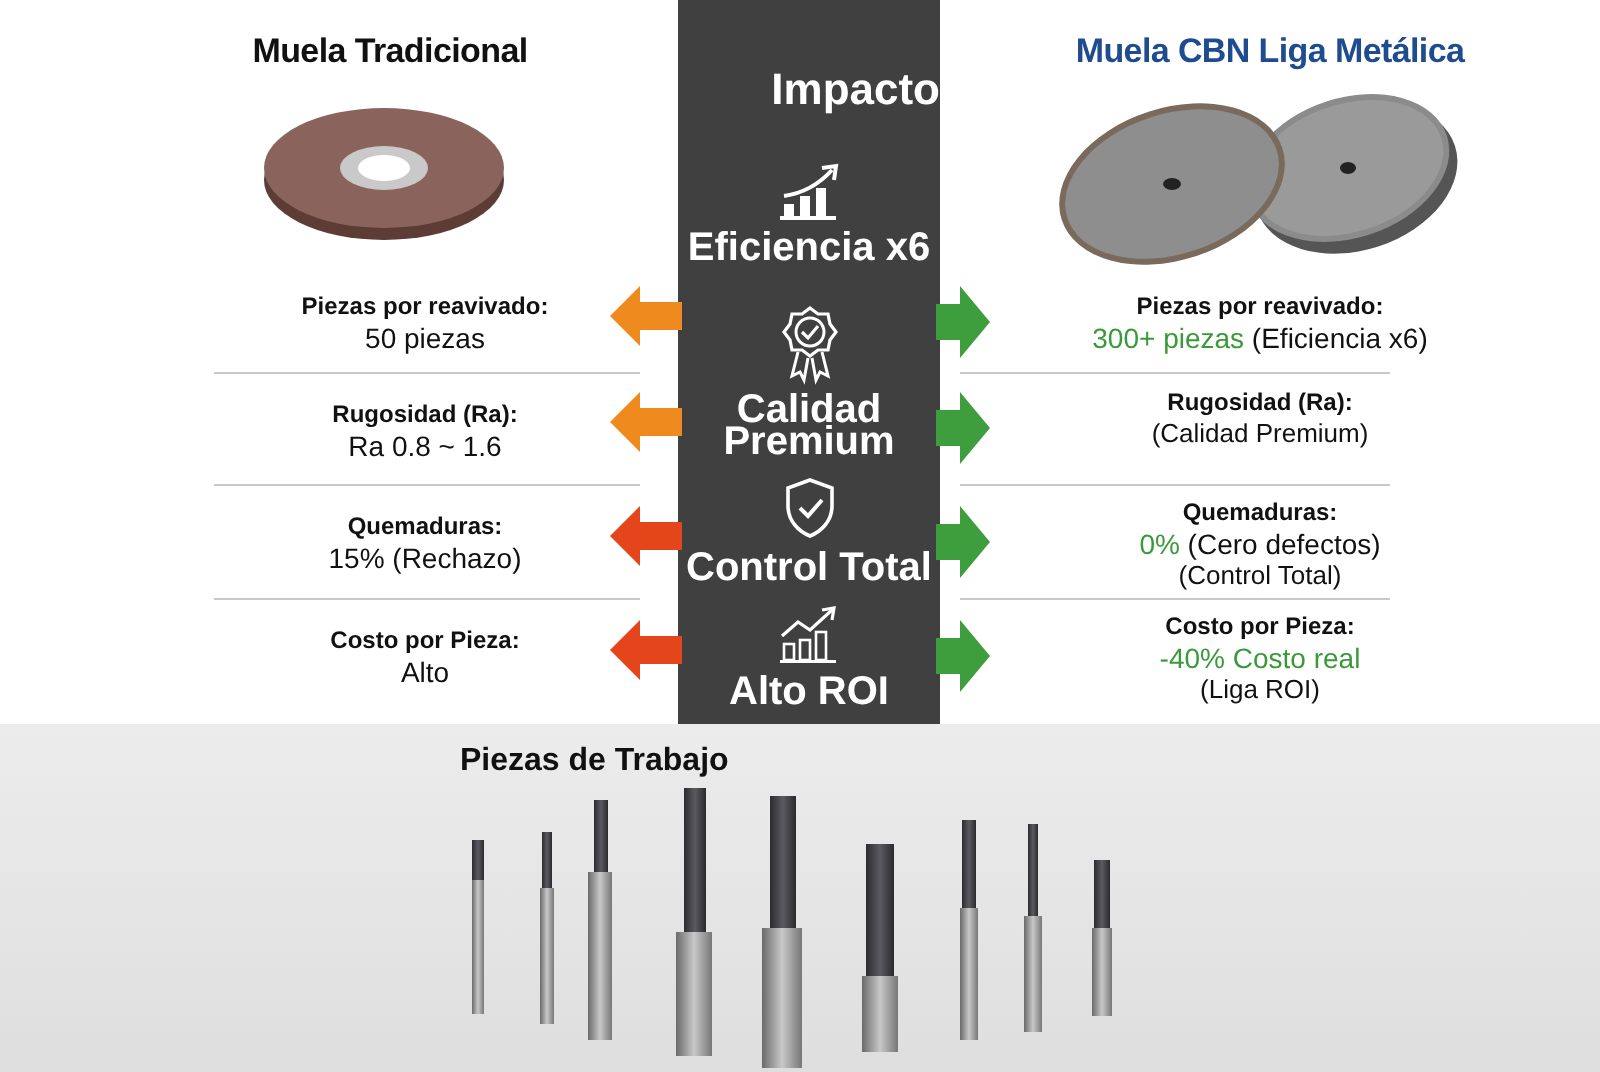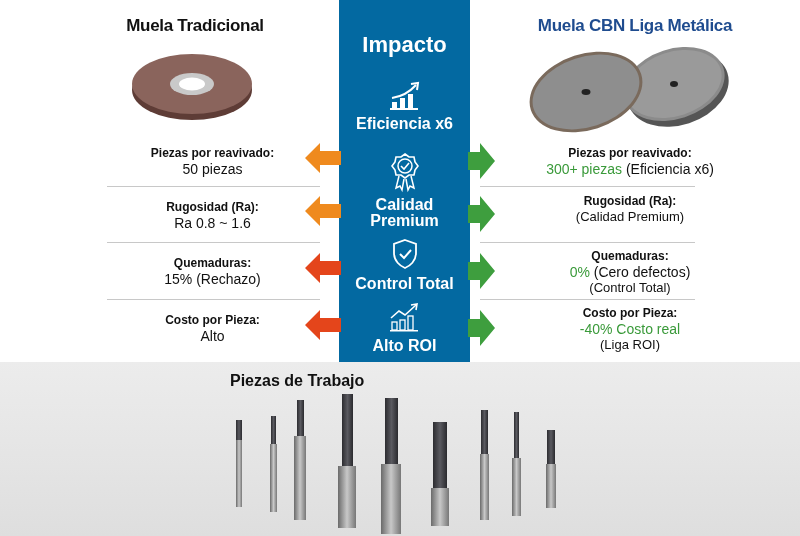--- a/index.html
+++ b/index.html
@@ -4,24 +4,24 @@
 <style>
   * { box-sizing: border-box; margin: 0; padding: 0; }
   html, body { width: 800px; height: 536px; overflow: hidden; background: #ffffff; }
   body { font-family: "Liberation Sans", "DejaVu Sans", sans-serif; position: relative; color: #111; }
 
   .col-title { position: absolute; top: 16px; font-weight: bold; font-size: 17px; text-align: center; letter-spacing: -0.3px; }
   .col-title.left { left: 80px; width: 230px; color: #111; }
   .col-title.right { left: 500px; width: 270px; color: #1f4c8f; }
 
   
-  .panel { position: absolute; left: 339px; top: 0; width: 131px; height: 362px; background: #0369a1; color: #fff; text-align: center; }
+  .panel { position: absolute; left: 339px; top: 0; width: 131px; height: 362px; background: #404040; color: #fff; text-align: right; }
   .panel-title { position: absolute; top: 32px; left: 0; width: 100%; font-size: 22px; font-weight: bold; }
   .panel-item { position: absolute; left: 0; width: 100%; display: flex; flex-direction: column; align-items: center; }
-  .panel-item .lbl { font-size: 16px; font-weight: bold; line-height: 16px; }
+  .panel-item .lbl { font-size: 20px; font-weight: bold; line-height: 16px; }
   .panel-item svg { display: block; }
 
   
   .row { position: absolute; text-align: center; font-size: 14px; line-height: 16px; }
   .row.left { left: 105px; width: 215px; }
   .row.right { left: 480px; width: 300px; }
   .row .head { font-weight: bold; font-size: 12px; }
   .green { color: #3a9a3a; font-weight: normal; }
   .divider { position: absolute; height: 1px; background: #c8c8c8; }
 

